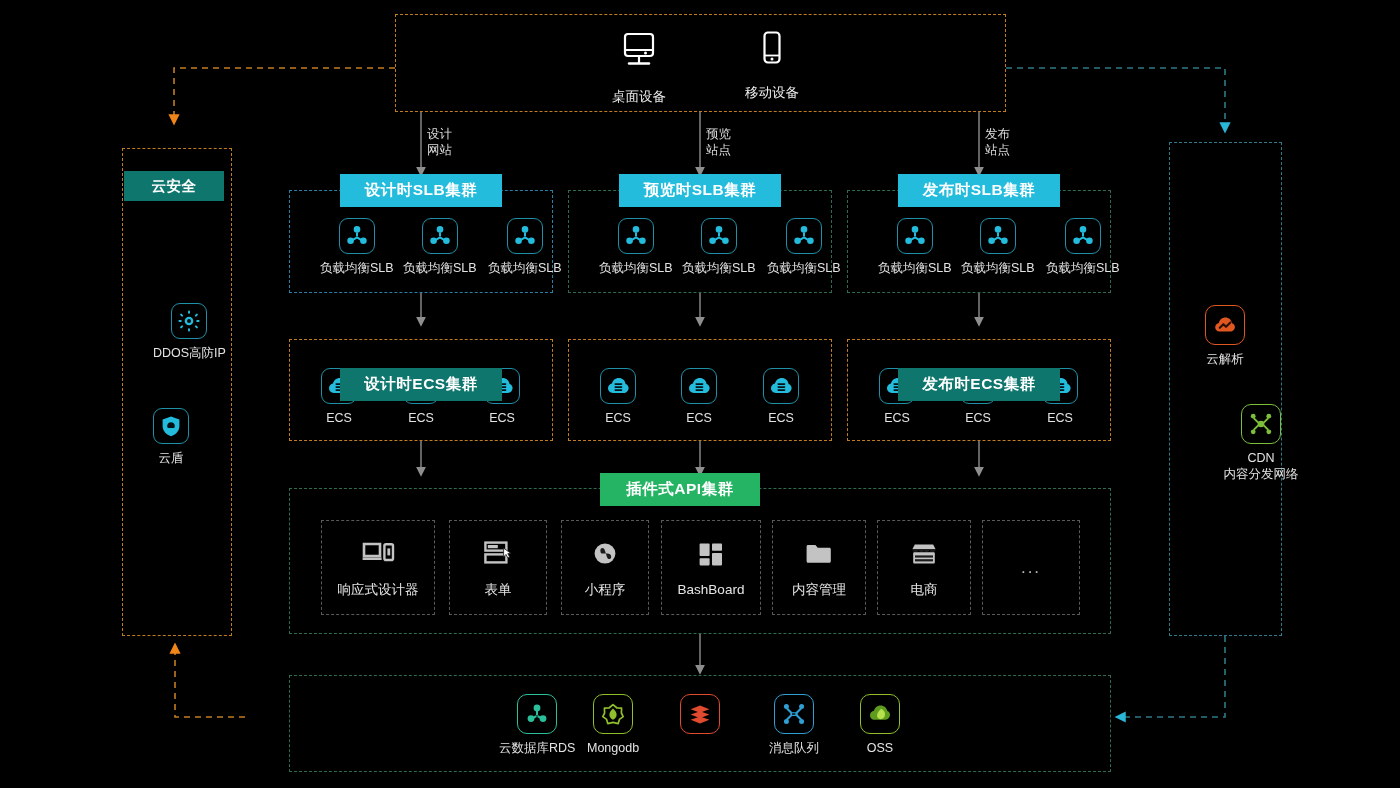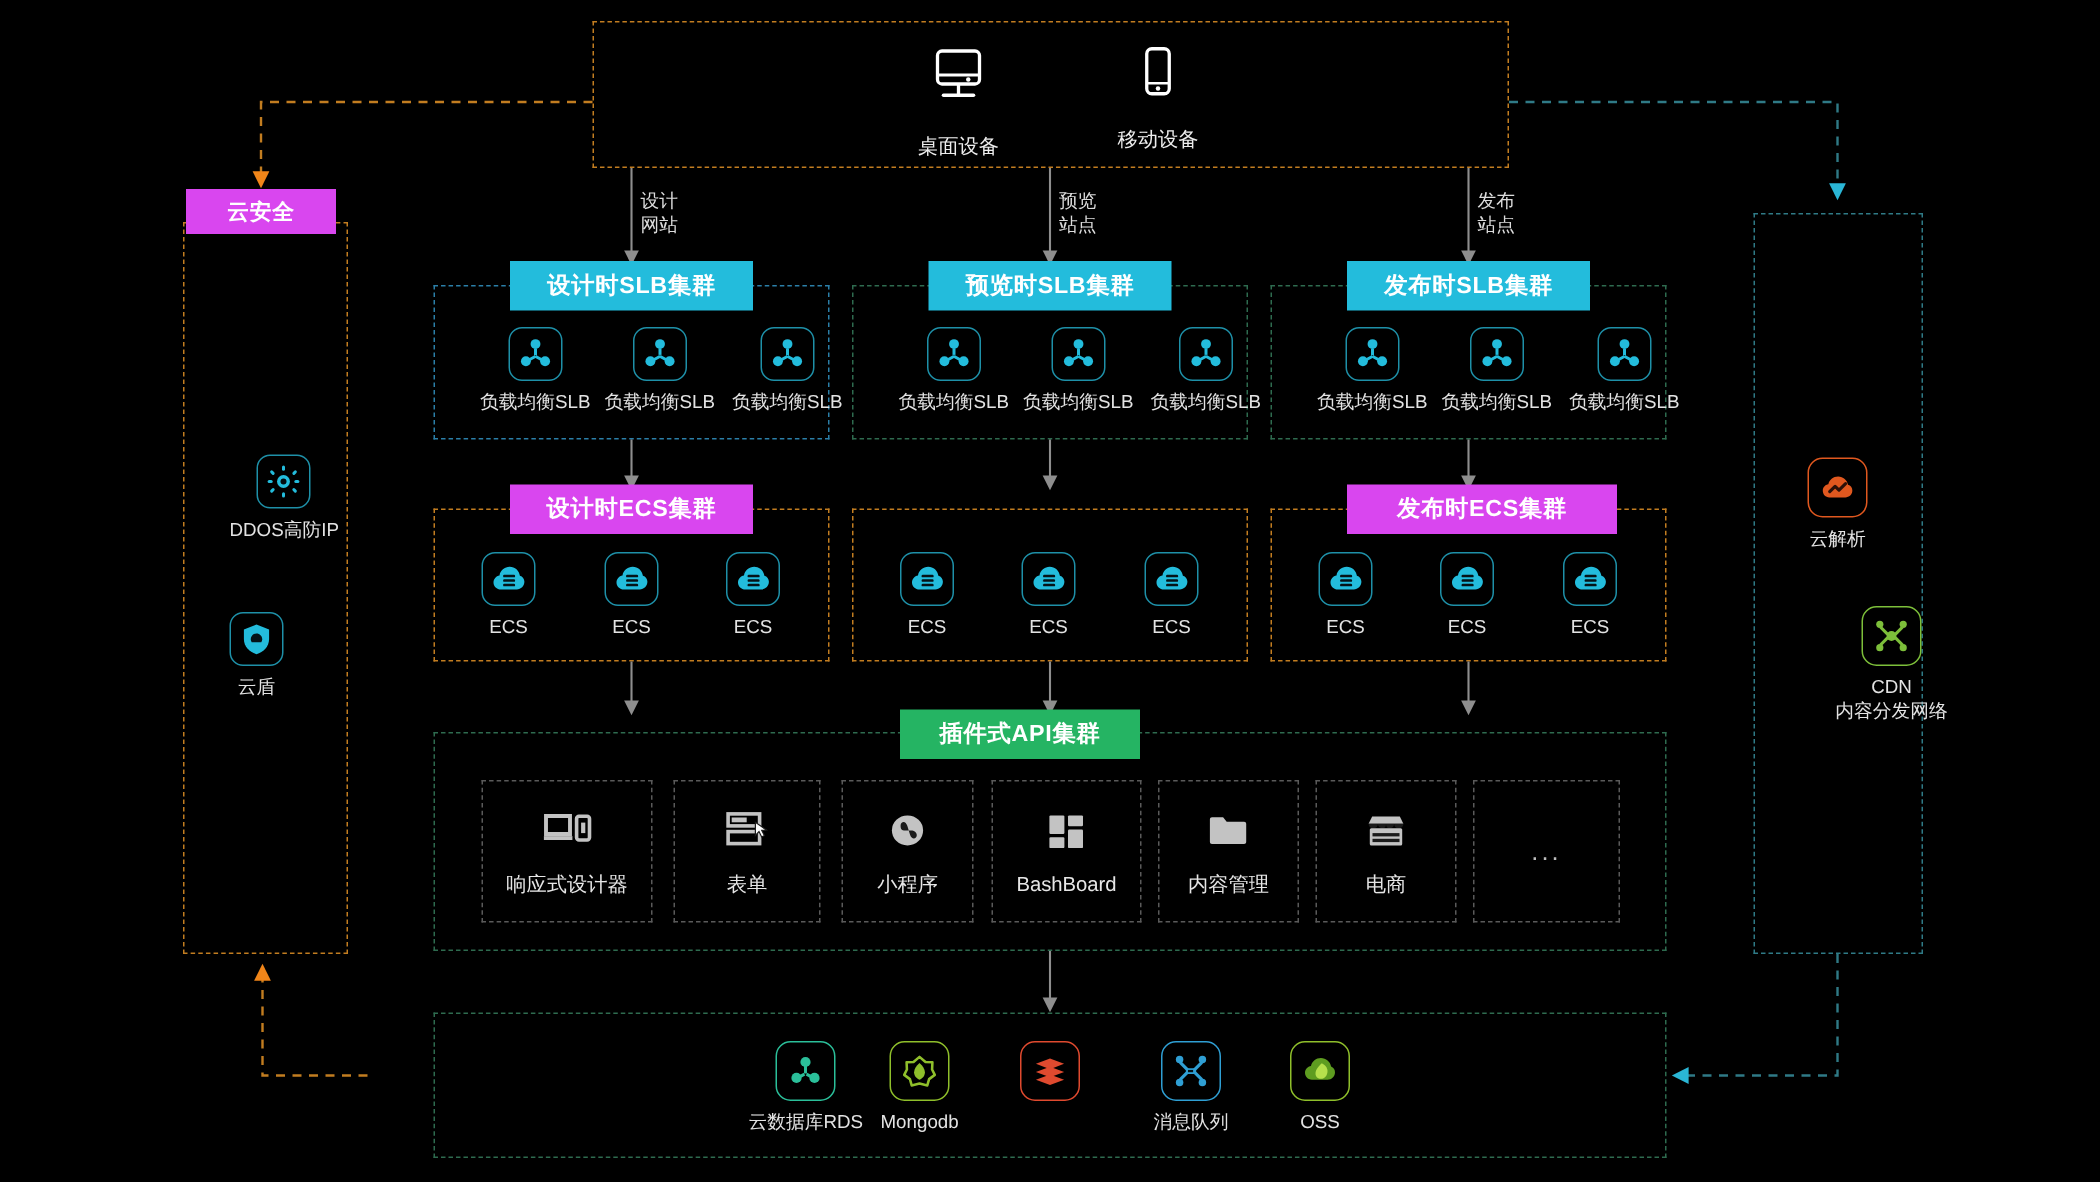--- a/index.html
+++ b/index.html
@@ -28,21 +28,21 @@
   .chip {
     position: absolute;
     display: flex; align-items: center; justify-content: center;
     font-weight: bold;
     letter-spacing: .5px;
     color: #ffffff;
     z-index: 6;
     white-space: nowrap;
   }
   .chip-cyan   { background: #23bcdc; }
-  .chip-orange { background: #d946ef; }
+  .chip-orange { background: #0f766e; margin-top: 45px; }
   .chip-green  { background: #25b463; }
 
   
   .node {
     position: absolute;
     display: flex; flex-direction: column; align-items: center;
     z-index: 4;
   }
   .node .cap {
     margin-top: 7px;
@@ -432,21 +432,21 @@
           <rect x="8.4" y="8.2" width="8" height="1.7" rx="0.8"></rect>
           <rect x="8.4" y="11.2" width="8" height="1.7" rx="0.8"></rect>
           <rect x="8.4" y="14.2" width="8" height="1.7" rx="0.8"></rect>
         </g>
       </svg>
     </span>
     <span class="cap">ECS</span>
   </div>
 
   <div class="panel panel-orange" style="left:847px; top:339px; width:264px; height:102px;"></div>
-  <div class="chip chip-orange" style="left:898px; top:323px; width:180px; height:33px; font-size:15.5px;">发布时ECS集群</div>
+  <div class="chip chip-orange" style="left:898px; top:323px; width:162px; height:33px; font-size:15.5px;">发布时ECS集群</div>
   <div class="node" style="left:879px; top:368px;">
     <span class="ico">
       <svg width="24" height="22" viewBox="0 0 24 22">
         <path d="M7 18 C4.2 18 2 15.9 2 13.3 C2 11 3.7 9 6 8.6 C6.5 5.3 9.4 2.9 12.8 2.9 C16.3 2.9 19.2 5.5 19.6 8.9 C21.4 9.4 22.6 11 22.6 12.9 C22.6 15.7 20.3 18 17.5 18 Z" fill="#23bcdc"></path>
         <g fill="#051318">
           <rect x="8.4" y="8.2" width="8" height="1.7" rx="0.8"></rect>
           <rect x="8.4" y="11.2" width="8" height="1.7" rx="0.8"></rect>
           <rect x="8.4" y="14.2" width="8" height="1.7" rx="0.8"></rect>
         </g>
       </svg>

